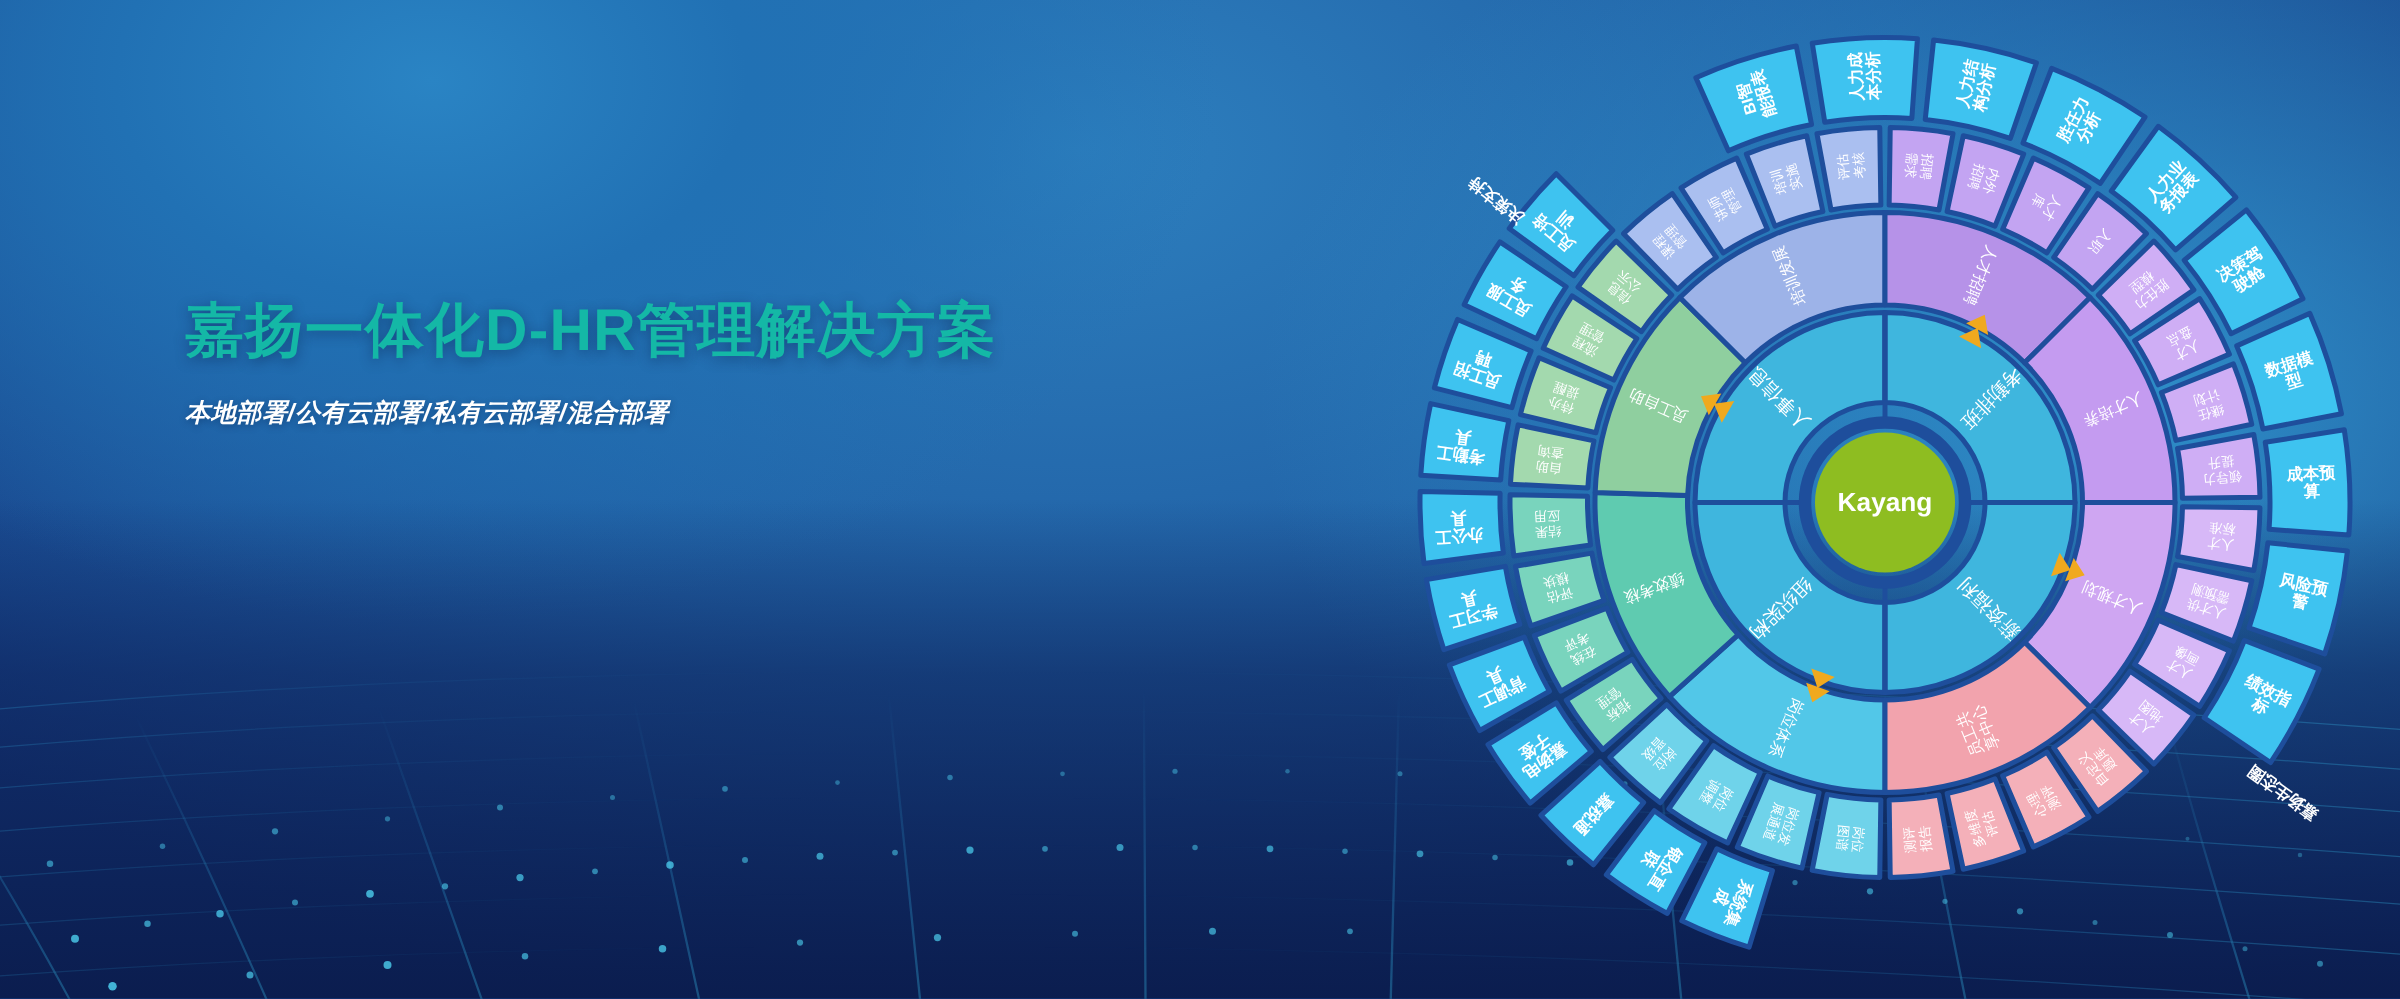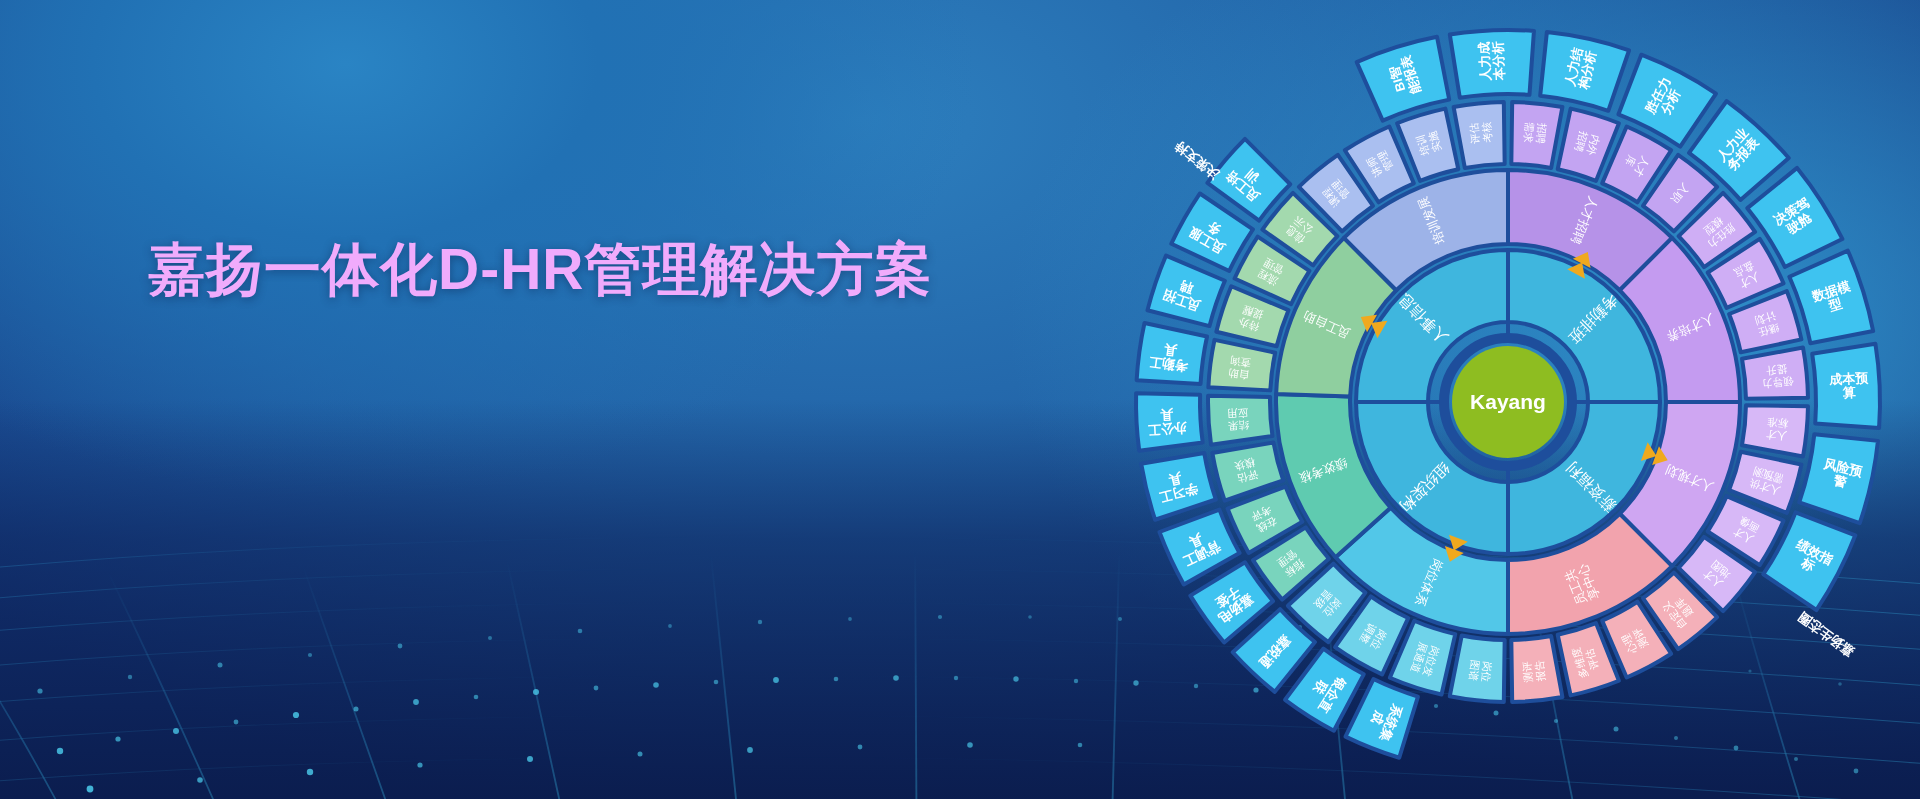--- a/index.html
+++ b/index.html
@@ -26,21 +26,21 @@
     opacity:.55;
   }
   .dots{
     position:absolute;left:0;bottom:0;width:100%;height:360px;
     opacity:.9;pointer-events:none;
   }
 
   
   .copy{position:absolute;left:148px;top:236px;width:760px;}
   .title{
-    font-size:57px;font-weight:bold;color:#f0abfc;letter-spacing:1px;
+    font-size:47px;font-weight:bold;color:#14b8a6;letter-spacing:1px;
     line-height:1.18;white-space:nowrap;
     text-shadow:0 2px 10px rgba(6,28,70,.45);
   }
   .subtitle{
     margin-top:38px;font-size:31px;font-weight:bold;color:#ffffff;
     letter-spacing:1px;white-space:nowrap;font-style:italic;
     text-shadow:0 2px 8px rgba(6,28,70,.4);
   }
   .deploy{
     margin-top:26px;font-size:20px;font-weight:bold;color:#ffffff;
@@ -162,20 +162,21 @@
         <circle cx="640" cy="315" r="2.5" opacity=".66"></circle>
       <circle cx="750" cy="311" r="2.9" opacity=".74"></circle>
         <circle cx="860" cy="308" r="2.4" opacity=".62"></circle>
       <circle cx="970" cy="306" r="2.8" opacity=".7"></circle>
         <circle cx="1080" cy="306" r="2.3" opacity=".6"></circle>
     </g>
   </svg>
 
   <div class="copy">
     <div class="title">嘉扬一体化D-HR管理解决方案</div>
+    <div class="deploy">本地部署/公有云部署/私有云部署/混合部署</div>
   </div>
 
   <div class="wheel">
     <svg id="wheelSvg" viewBox="0 0 820 815" width="820" height="815">
       <g id="ring4">
           <path d="M299.23772584314196,765.7453692182492 A372,372 0 0 1 245.45664139859832,744.6097078307444 L273.42109019023735,687.0424462684658 A308,308 0 0 0 317.94951494539714,704.5418648366149 Z" fill="#3ec3f0" stroke="#1e4e9c" stroke-width="4" stroke-linejoin="round"></path>
           <text class="seg-label lbl-out" x="283.091941672997" y="727.8367929692502" transform="rotate(111.45454545454544 283.091941672997 727.8367929692502)"><tspan x="283.091941672997" dy="-7">系统集</tspan><tspan x="283.091941672997" dy="14">成</tspan></text>
           <path d="M233.87794802581982,738.7331912300626 A372,372 0 0 1 185.06870805777893,707.8013416238621 L223.42247871450513,656.566702204703 A308,308 0 0 0 263.8344300858938,682.1769432765034 Z" fill="#3ec3f0" stroke="#1e4e9c" stroke-width="4" stroke-linejoin="round"></path>
           <text class="seg-label lbl-out" x="225.19818443639892" y="698.4540625934244" transform="rotate(122.36363636363637 225.19818443639892 698.4540625934244)"><tspan x="225.19818443639892" dy="-7">银企直</tspan><tspan x="225.19818443639892" dy="14">联</tspan></text>
           <path d="M174.8113948374259,699.839739204846 A372,372 0 0 1 132.73809244956726,660.229659016866 L180.09497977007183,617.1793950999859 A308,308 0 0 0 214.92986454281498,649.9748378362704 Z" fill="#3ec3f0" stroke="#1e4e9c" stroke-width="4" stroke-linejoin="round"></path>

